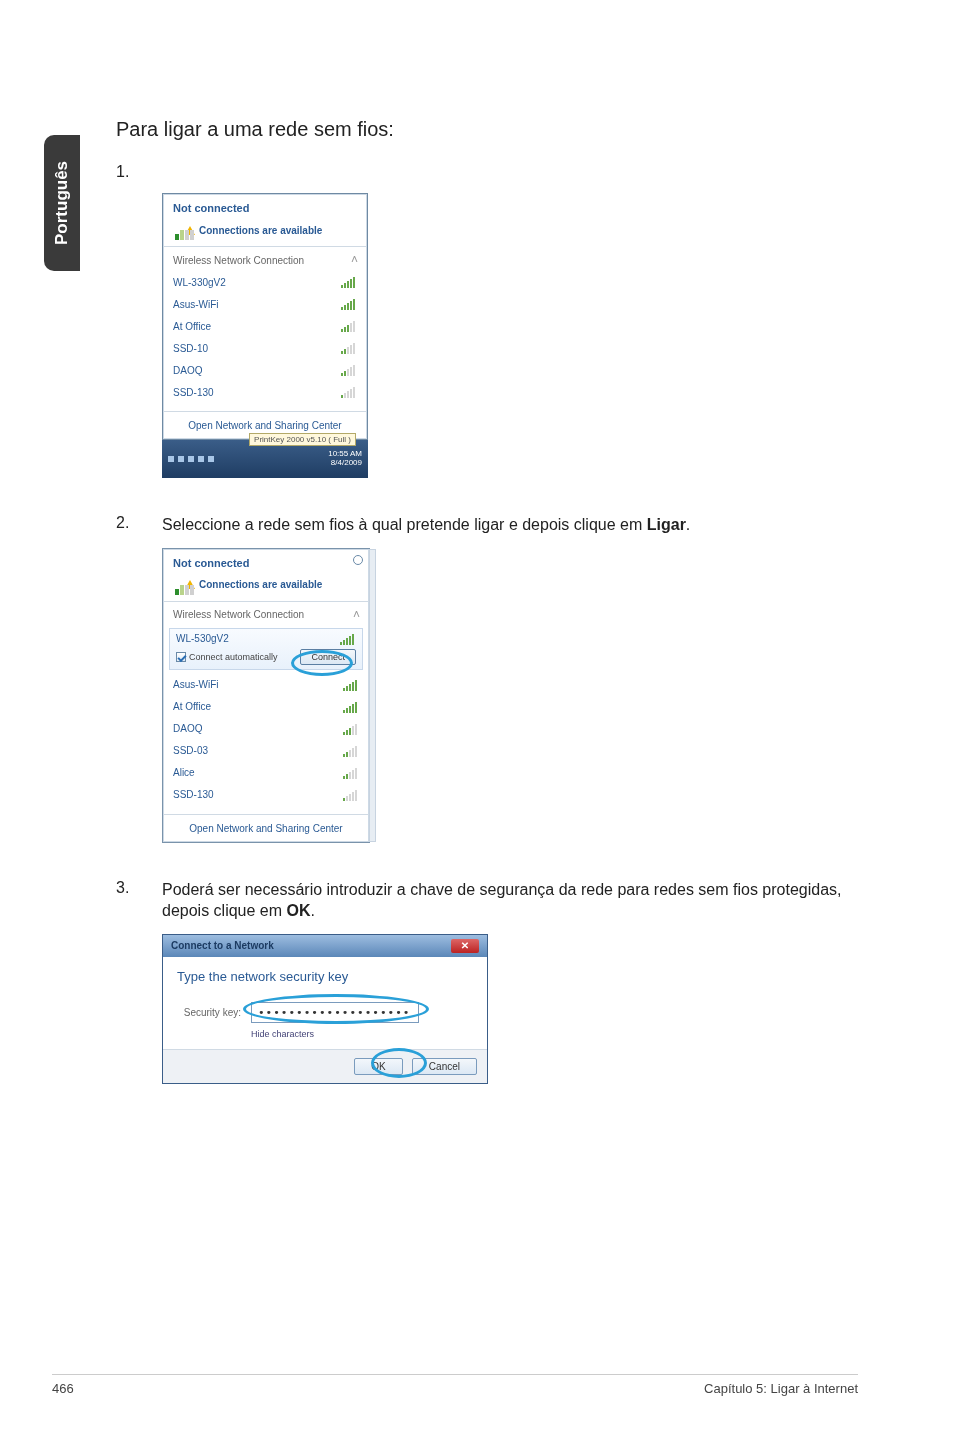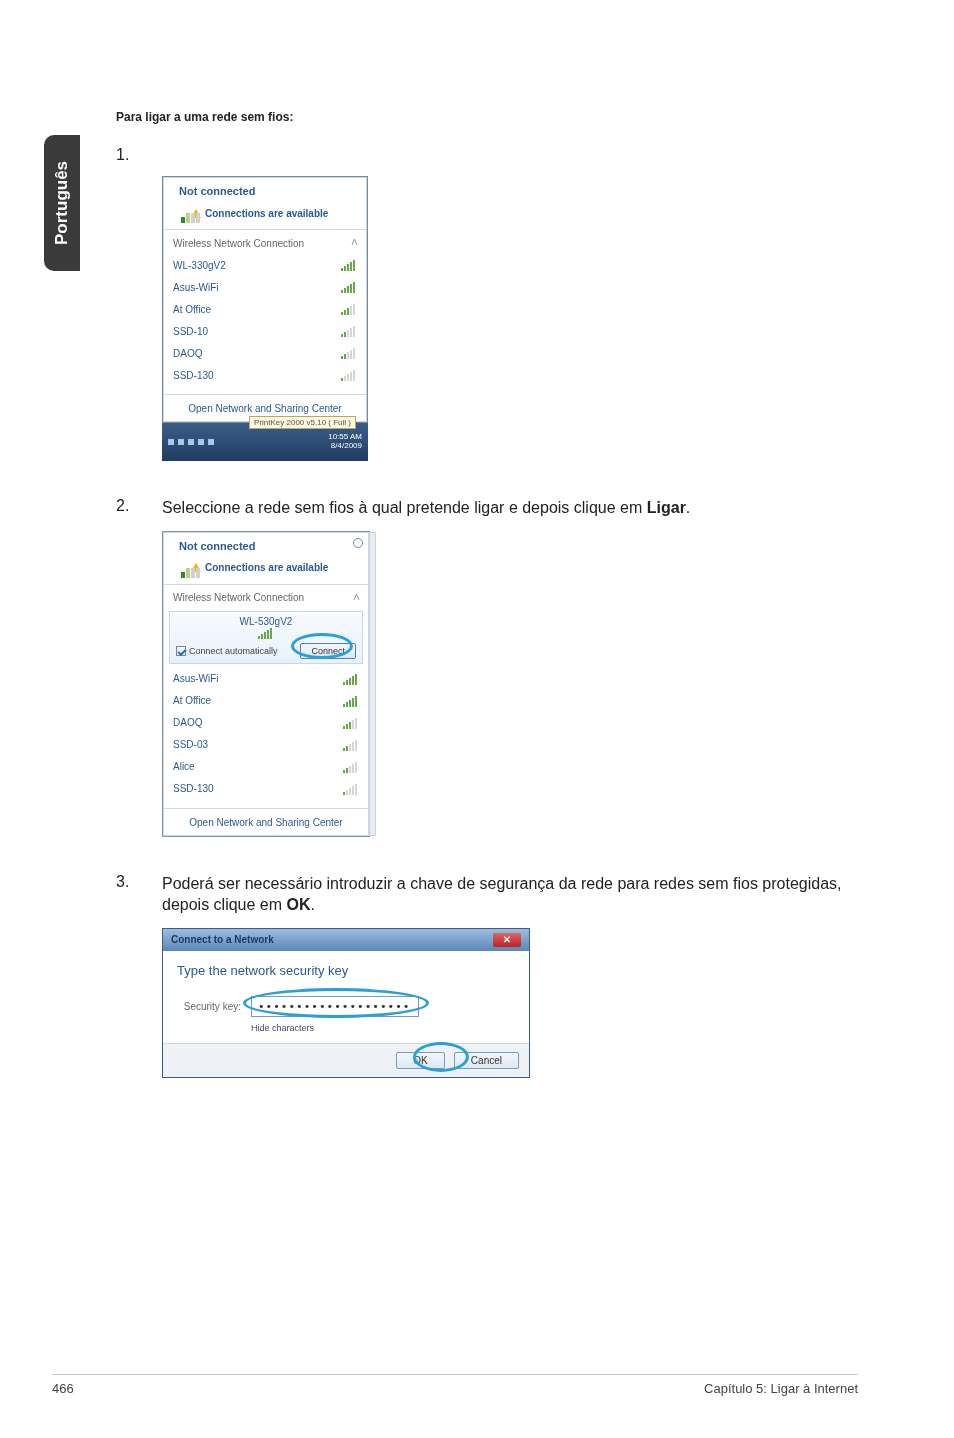--- a/index.html
+++ b/index.html
@@ -35,23 +35,24 @@
     display: flex;
     align-items: center;
     justify-content: center;
     transform: rotate(180deg);
   }
   .content {
     margin-left: 64px;
     max-width: 760px;
   }
   .heading {
-    font-weight: bold;
-    font-size: 12px;
+    font-weight: normal;
+    font-size: 20px;
     margin-bottom: 22px;
+    margin-top: 8px;
   }
   .step {
     display: flex;
     margin-bottom: 8px;
   }
   .step-num {
     width: 46px;
     flex-shrink: 0;
     font-size: 16px;
   }
@@ -85,21 +86,21 @@
   .win-popup {
     width: 206px;
     border: 1px solid #6f8aa3;
     background: #fff;
     font-size: 10px;
     color: #1a4e8a;
     box-shadow: 0 0 0 1px #cdd9e5 inset;
   }
   .win-popup.second { width: 208px; border:1px solid #7a93ab; position:relative; }
   .win-head {
-    padding: 8px 10px 4px 16px;
+    padding: 8px 10px 4px 10px;
     border-bottom: 1px solid #d0dae4;
   }
   .win-title {
     font-weight: bold;
     color: #2a5a94;
     font-size: 11px;
   }
   .net-ico{
     display:inline-block;
     width:20px;height:20px;
@@ -211,21 +212,21 @@
   .circle-callout {
     border: 3px solid #2aa0d8;
     border-radius: 50%/50%;
     position: absolute;
     pointer-events:none;
   }
   .scroll-stub{
     position:absolute;right:-7px;top:0;bottom:0;width:7px;background:#e7edf3;border:1px solid #c7d3e0;
   }
   .dialog {
-    width: 368px;
+    width: 326px;
     border: 1px solid #3a5d88;
     box-shadow: 0 0 0 1px #88a6c4 inset;
     font-size: 11px;
     position:relative;
   }
   .dlg-title {
     background: linear-gradient(#9dbde0,#5b87b8);
     color: #1c3b62;
     font-size: 10px;
     padding: 4px 8px;
@@ -415,21 +416,21 @@
             <span class="net-warn"></span>
             <span class="conn-text">Connections are available</span>
           </div>
         </div>
         <div class="section-label">
           <span>Wireless Network Connection</span>
           <span class="chev">˄</span>
         </div>
         <div class="wifi-list" style="position:relative;">
           <div class="selected-block">
-            <div style="display:flex;justify-content:space-between;align-items:center;flex-direction:column;">
+            <div style="display:flex;justify-content:space-between;align-items:center;">
               <span style="color:#2a5a94;font-size:10px;">WL-530gV2</span>
               <span class="sig-col">
                   <span></span>
                   <span></span>
                   <span></span>
                   <span></span>
                   <span></span>
                 </span>
             </div>
             <div class="auto-row">

